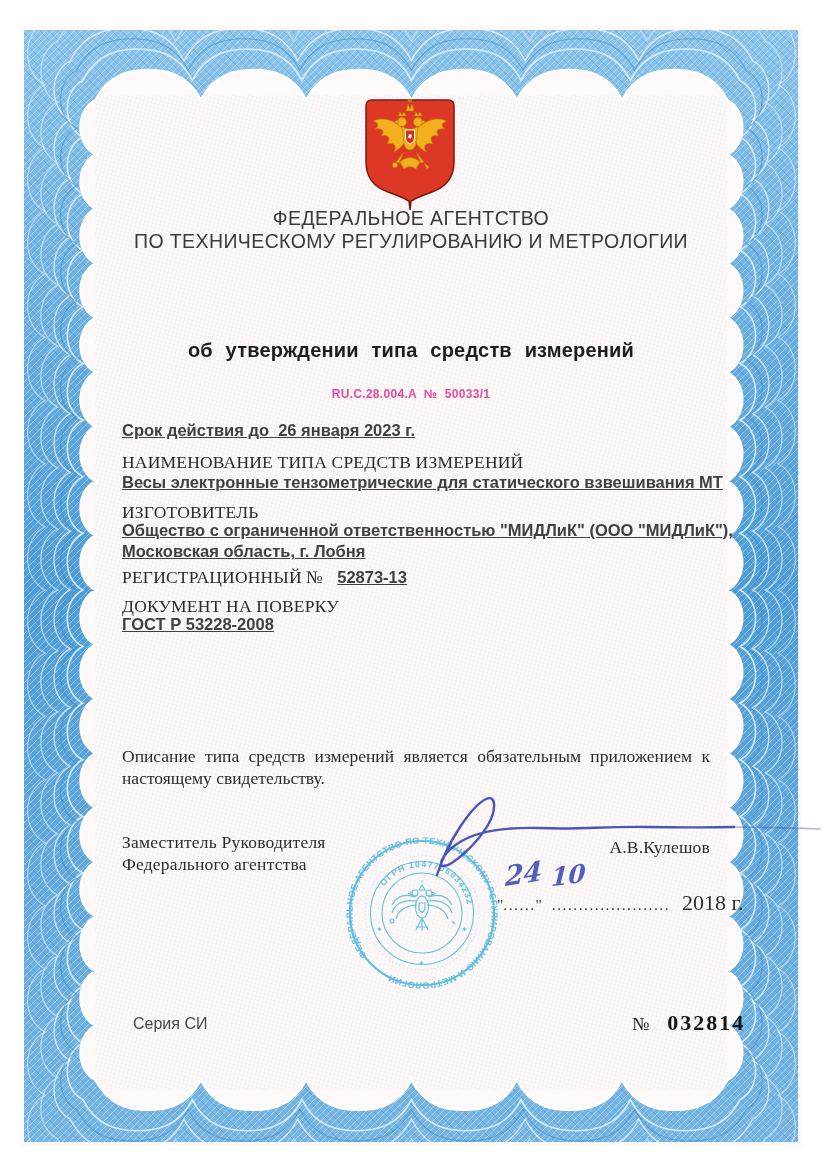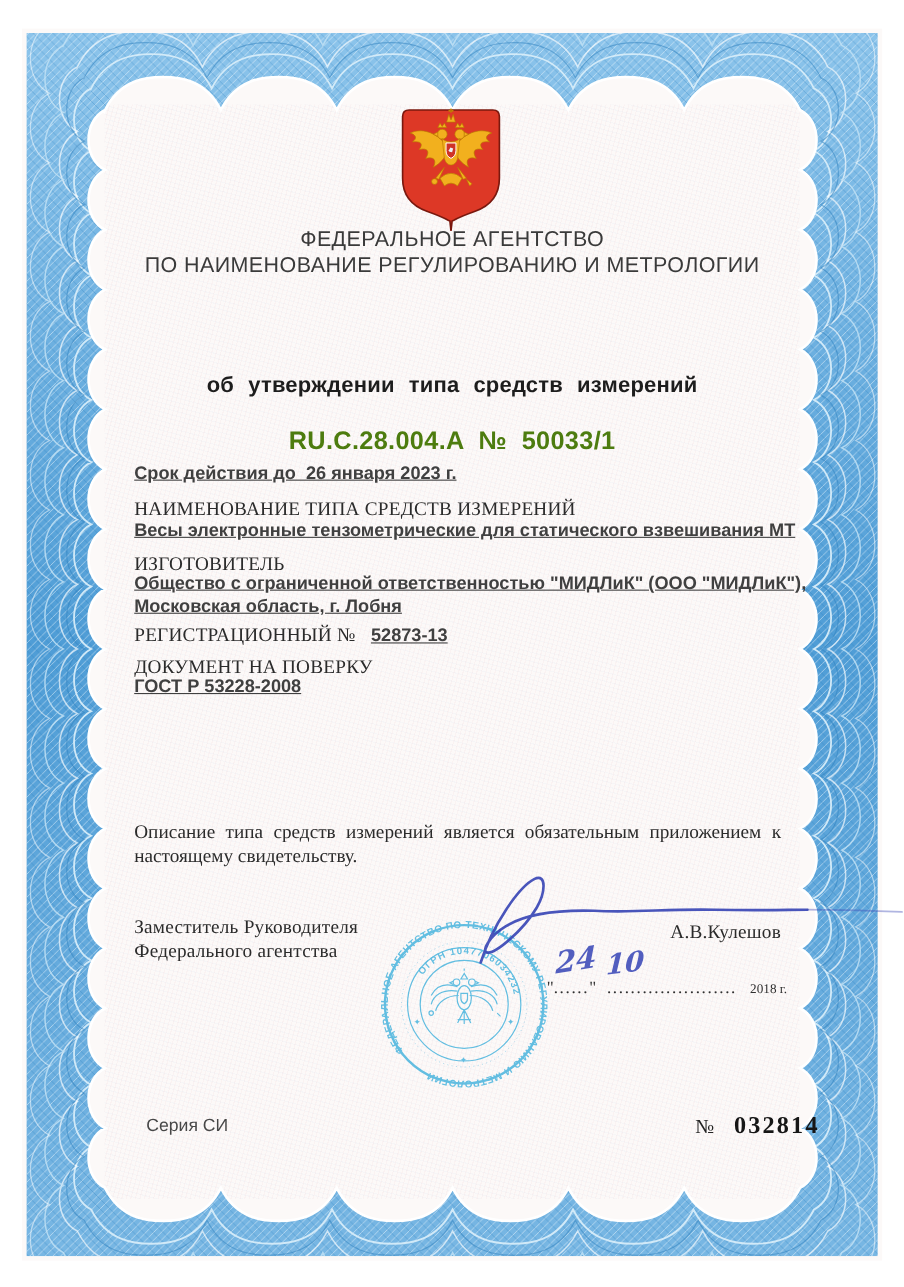--- a/index.html
+++ b/index.html
@@ -29,32 +29,32 @@
   .cert-title{
     font-family:"Liberation Serif",serif;font-weight:700;
     font-size:60px;color:#2a97d4;letter-spacing:1.5px;line-height:62px;
   }
   .cert-subtitle{
     font-family:"Liberation Sans",sans-serif;font-weight:700;
     font-size:20px;color:#1d1d1d;word-spacing:7px;letter-spacing:.2px;
   }
   .cert-number{
     font-family:"Liberation Sans",sans-serif;font-weight:700;
-    font-size:23px;color:#4d7c0f;letter-spacing:.3px;
+    font-size:12px;color:#ec4899;letter-spacing:.3px;
   }
   .label{font-size:17.5px;color:#2b2b2b;letter-spacing:.2px;}
   .bval{font-family:"Liberation Sans",sans-serif;font-weight:700;font-size:16.5px;color:#404040;text-decoration:underline;}
   .para{
     left:122px;width:588px;font-size:17.5px;color:#2b2b2b;
     line-height:21.5px;text-align:justify;
   }
   .para .bv{font-family:"Liberation Sans",sans-serif;font-weight:700;font-size:16.5px;color:#1b1b1b;}
   .date-line{font-size:15.5px;color:#2f2f2f;}
   .date-line .dots{letter-spacing:1.5px;}
-  .date-line .yr{margin-left:8px;font-size:12px;}
+  .date-line .yr{margin-left:8px;font-size:22px;}
   .hand{
     font-family:"DejaVu Serif",serif;font-style:italic;font-weight:700;
     color:#3b49b8;opacity:.88;z-index:6;
   }
   .footer-series{font-family:"Liberation Sans",sans-serif;font-size:16px;color:#474747;}
   .footer-number{display:flex;align-items:baseline;gap:18px;}
   .footer-number .nsign{font-size:18px;color:#222;}
   .footer-number .nval{font-weight:700;font-size:22px;color:#161616;letter-spacing:2px;}
   #stamp-svg{position:absolute;left:342px;top:833px;z-index:4;}
   #signature-svg{position:absolute;left:400px;top:770px;z-index:5;pointer-events:none;}
@@ -166,21 +166,21 @@
       <path d="M-6,54 l-8,10 l3,1 Z"></path>
       <path d="M6,54 l8,10 l-3,1 Z"></path>
       <circle cx="-15" cy="67" r="2.6"></circle>
       <path d="M14,65 l5,4 l-2,2 Z"></path>
     </g>
     <path d="M41.5,32 h9 v7 q0,5 -4.5,7 q-4.5,-2 -4.5,-7 Z" fill="#cf3326" stroke="#ffffff" stroke-width="0.9"></path>
     <path d="M44,38.5 l1.5,-2.5 l2.5,1 l-1,3.5 l-2.5,-0.5 Z" fill="#e8eef5"></path>
   </svg>
 
   <div class="abs center-block sans agency-line" style="top:207px;">ФЕДЕРАЛЬНОЕ АГЕНТСТВО</div>
-  <div class="abs center-block sans agency-line" style="top:230px;">ПО НАИМЕНОВАНИЕ РЕГУЛИРОВАНИЮ И МЕТРОЛОГИИ</div>
+  <div class="abs center-block sans agency-line" style="top:230px;">ПО ТЕХНИЧЕСКОМУ РЕГУЛИРОВАНИЮ И МЕТРОЛОГИИ</div>
 
   <div class="abs center-block cert-subtitle" style="top:339px;">об утверждении типа средств измерений</div>
   <div class="abs center-block cert-number" style="top:387px;">RU.C.28.004.A &nbsp;№ &nbsp;50033/1</div>
 
   <div class="abs bval" style="left:122px;top:421px;">Срок действия до &nbsp;26 января 2023 г.</div>
 
   <div class="abs label" style="left:122px;top:452px;">НАИМЕНОВАНИЕ ТИПА СРЕДСТВ ИЗМЕРЕНИЙ</div>
   <div class="abs bval" style="left:122px;top:473px;">Весы электронные тензометрические для статического взвешивания МТ</div>
 
   <div class="abs label" style="left:122px;top:502px;">ИЗГОТОВИТЕЛЬ</div>

